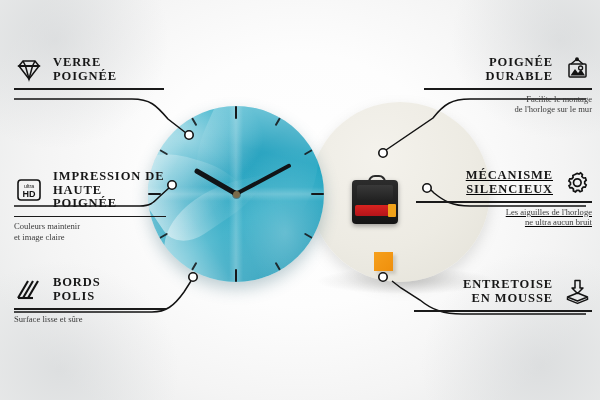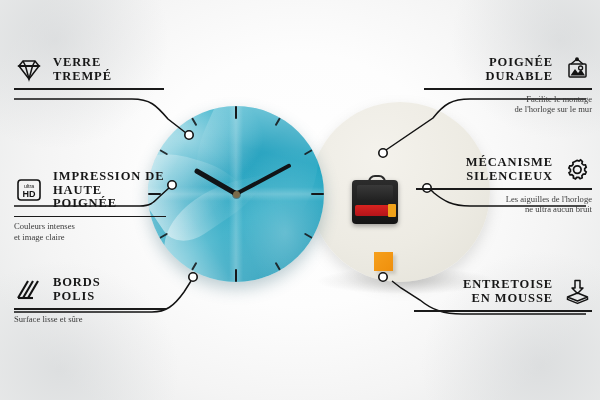--- a/index.html
+++ b/index.html
@@ -95,21 +95,21 @@
   .co-sub{font-family:"Liberation Serif", serif;font-size:8.6px;line-height:10.4px;
     color:#3b3b3b;white-space:pre-line;}
   .ico{flex:0 0 auto;width:30px;height:26px;display:block;}
   .ico svg{display:block;width:100%;height:100%;}
 
   
   #c-verre   {left:14px; top:56px;  width:150px;}
   #c-impr    {left:14px; top:170px; width:152px;}
   #c-bords   {left:14px; top:276px; width:152px;}
   #c-poignee {right:8px; top:56px;  width:168px;}
-  #c-mecan   {right:8px; top:156px; width:176px;}
+  #c-mecan   {right:8px; top:169px; width:176px;text-decoration:underline;}
   #c-entre   {right:8px; top:278px; width:178px;}
 
   
   #wires{position:absolute;left:0;top:0;width:600px;height:400px;pointer-events:none;}
   #wires path{fill:none;stroke:#121212;stroke-width:1.5;}
   #wires circle.node{fill:#ffffff;stroke:#121212;stroke-width:1.6;}
 </style>
 </head>
 <body>
 
@@ -205,39 +205,39 @@
         <svg viewBox="0 0 30 26">
             <g fill="none" stroke="#131313" stroke-width="1.5">
           <path d="M5 9 L15 22 L25 9 Z"></path>
               <path d="M5 9 L9 4 L21 4 L25 9 Z"></path>
           <path d="M9 4 L11.5 9 L15 22 L18.5 9 L21 4"></path>
               <path d="M5 9 L25 9"></path>
             </g>
           </svg>
       </span>
       <span class="co-title">VERRE
-TREMPÉ</span>
+POIGNÉE</span>
     </div>
     <div class="co-rule"></div>
   </div>
 
   <div class="callout left" id="c-impr">
     <div class="co-head">
       <span class="ico">
         <svg viewBox="0 0 30 26">
           <rect x="4" y="3" width="22" height="20" rx="3" fill="none" stroke="#131313" stroke-width="1.6"></rect>
           <text x="15" y="11.4" text-anchor="middle" font-family="Liberation Sans, sans-serif" font-size="5.2" fill="#131313">ultra</text>
           <text x="15" y="20" text-anchor="middle" font-family="Liberation Sans, sans-serif" font-weight="bold" font-size="9" fill="#131313">HD</text>
         </svg>
       </span>
       <span class="co-title">IMPRESSION DE
 HAUTE POIGNÉE</span>
     </div>
     <div class="co-rule"></div>
-    <div class="co-sub">Couleurs intenses
+    <div class="co-sub">Couleurs maintenir
 et image claire</div>
   </div>
 
   <div class="callout right" id="c-poignee">
     <div class="co-head">
       <span class="co-title">POIGNÉE
 DURABLE</span>
       <span class="ico">
         <svg viewBox="0 0 30 26">
             <g fill="none" stroke="#131313" stroke-width="1.5">

